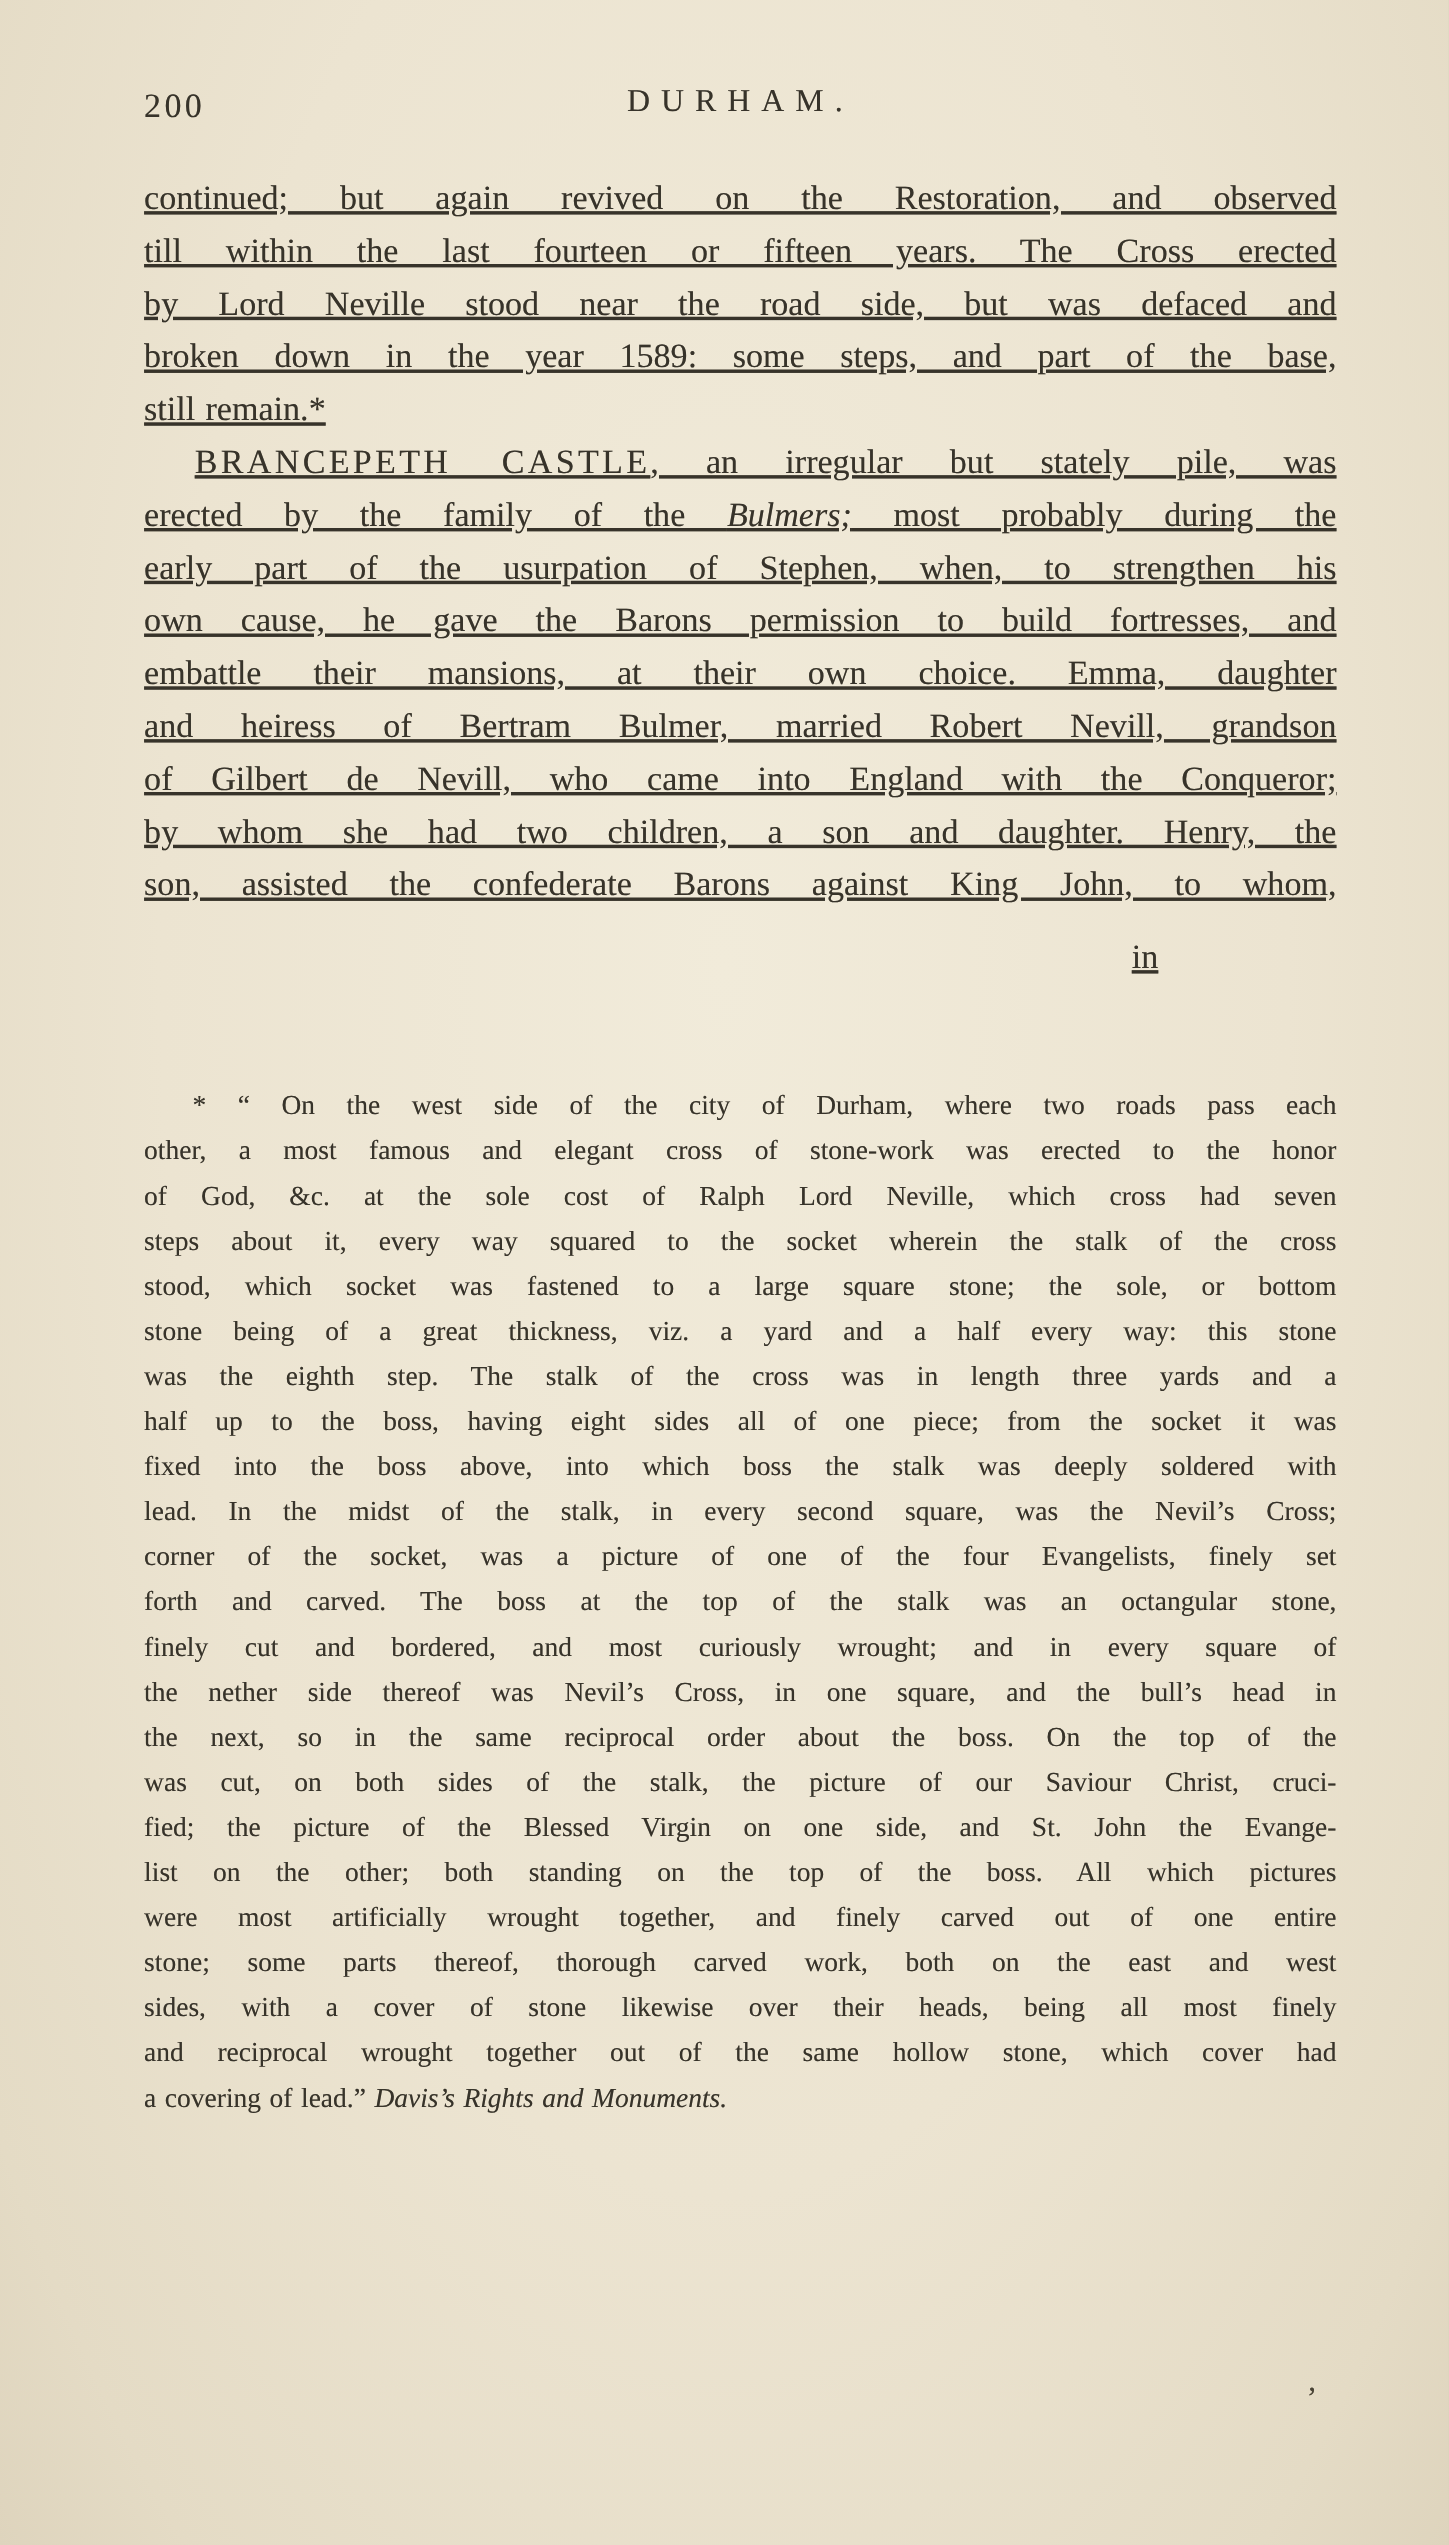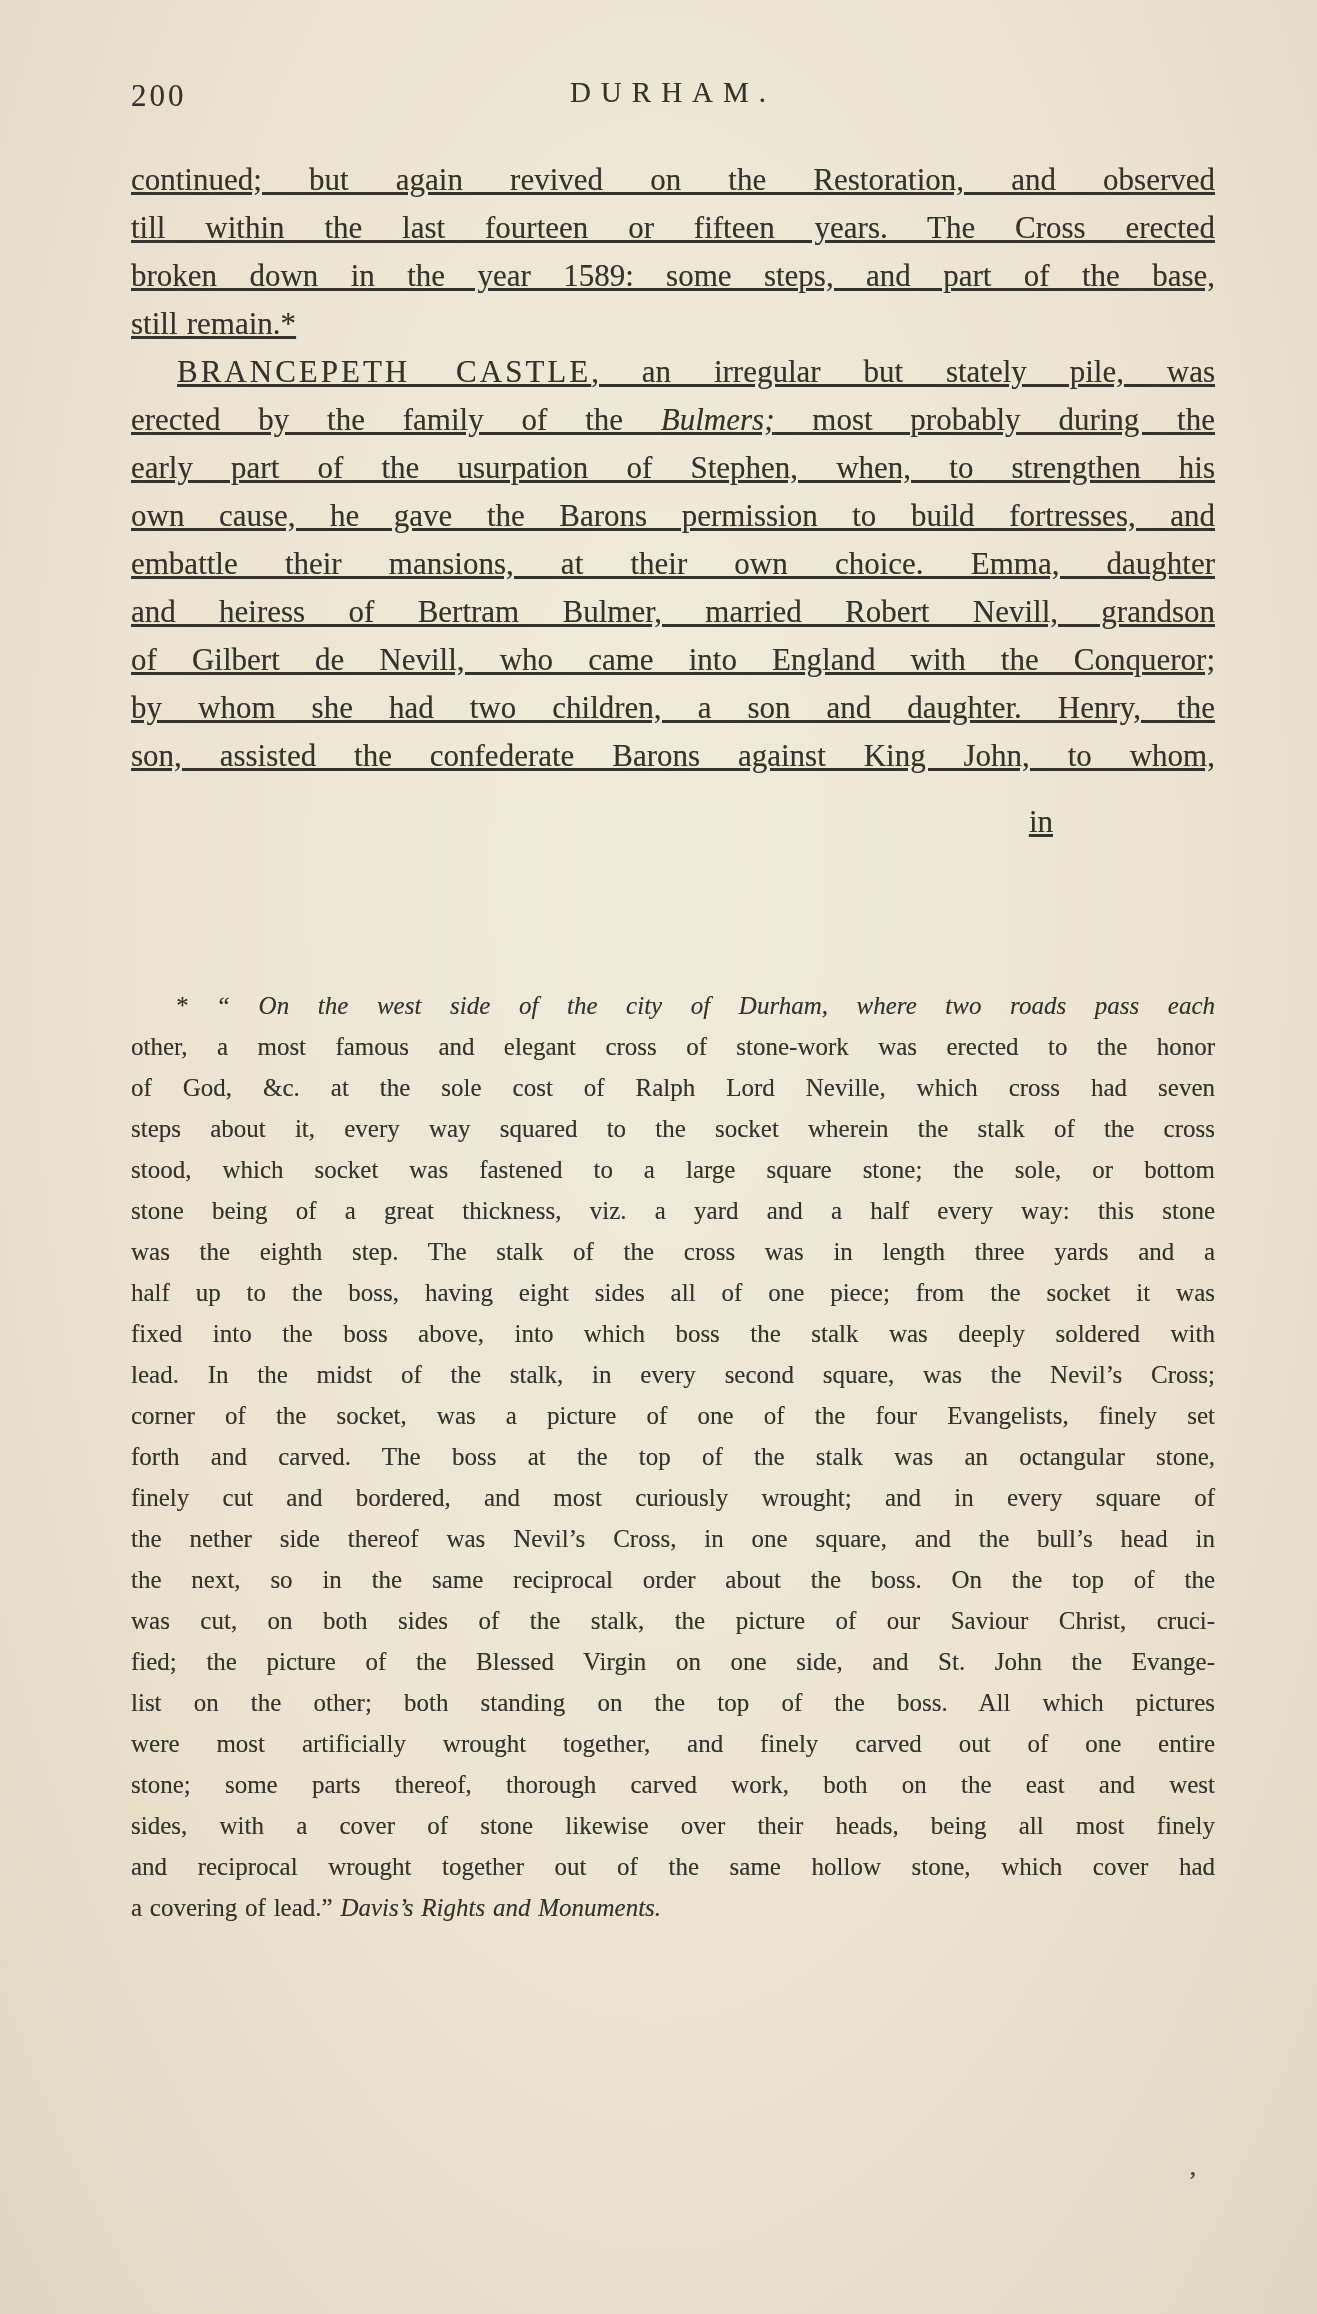--- a/index.html
+++ b/index.html
@@ -45,40 +45,41 @@
   .catchword-row {
     text-align: right;
     padding-right: 162px;
     line-height: 48px;
     margin-top: 18px;
   }
   .footnote {
     position: absolute; top: 985px; left: 131px; width: 1084px;
     font-size: 25px; line-height: 41px;
   }
-  .footnote.indent .line:first-child { text-indent: 44px; font-style: italic; }
+  .footnote.indent .line:first-child { text-indent: 44px; }
   .artifact {
     position: absolute; left: 1188px; top: 2165px;
     font-size: 28px; color: #4a4436;
   }
 </style>
 </head>
 <body>
 
 <div class="page">
 
   <div class="header-row">
     <span class="page-number">200</span>
     <span class="running-header">DURHAM.</span>
   </div>
 
   <div class="main-text">
     <div class="para">
         <div class="line"><span>continued; but again revived on the Restoration, and observed</span></div>
         <div class="line"><span>till within the last fourteen or fifteen years.  The Cross erected</span></div>
+        <div class="line"><span>by Lord Neville stood near the road side, but was defaced and</span></div>
         <div class="line"><span>broken down in the year 1589: some steps, and part of the base,</span></div>
         <div class="line last"><span>still remain.*</span></div>
       </div>
     <div class="para indent">
         <div class="line"><span class="caps">BRANCEPETH CASTLE</span><span>, an irregular but stately pile, was</span></div>
         <div class="line"><span>erected by the family of the </span><span class="italic">Bulmers;</span><span> most probably during the</span></div>
         <div class="line"><span>early part of the usurpation of Stephen, when, to strengthen his</span></div>
         <div class="line"><span>own cause, he gave the Barons permission to build fortresses, and</span></div>
         <div class="line"><span>embattle their mansions, at their own choice.  Emma, daughter</span></div>
         <div class="line"><span>and heiress of Bertram Bulmer, married Robert Nevill, grandson</span></div>

